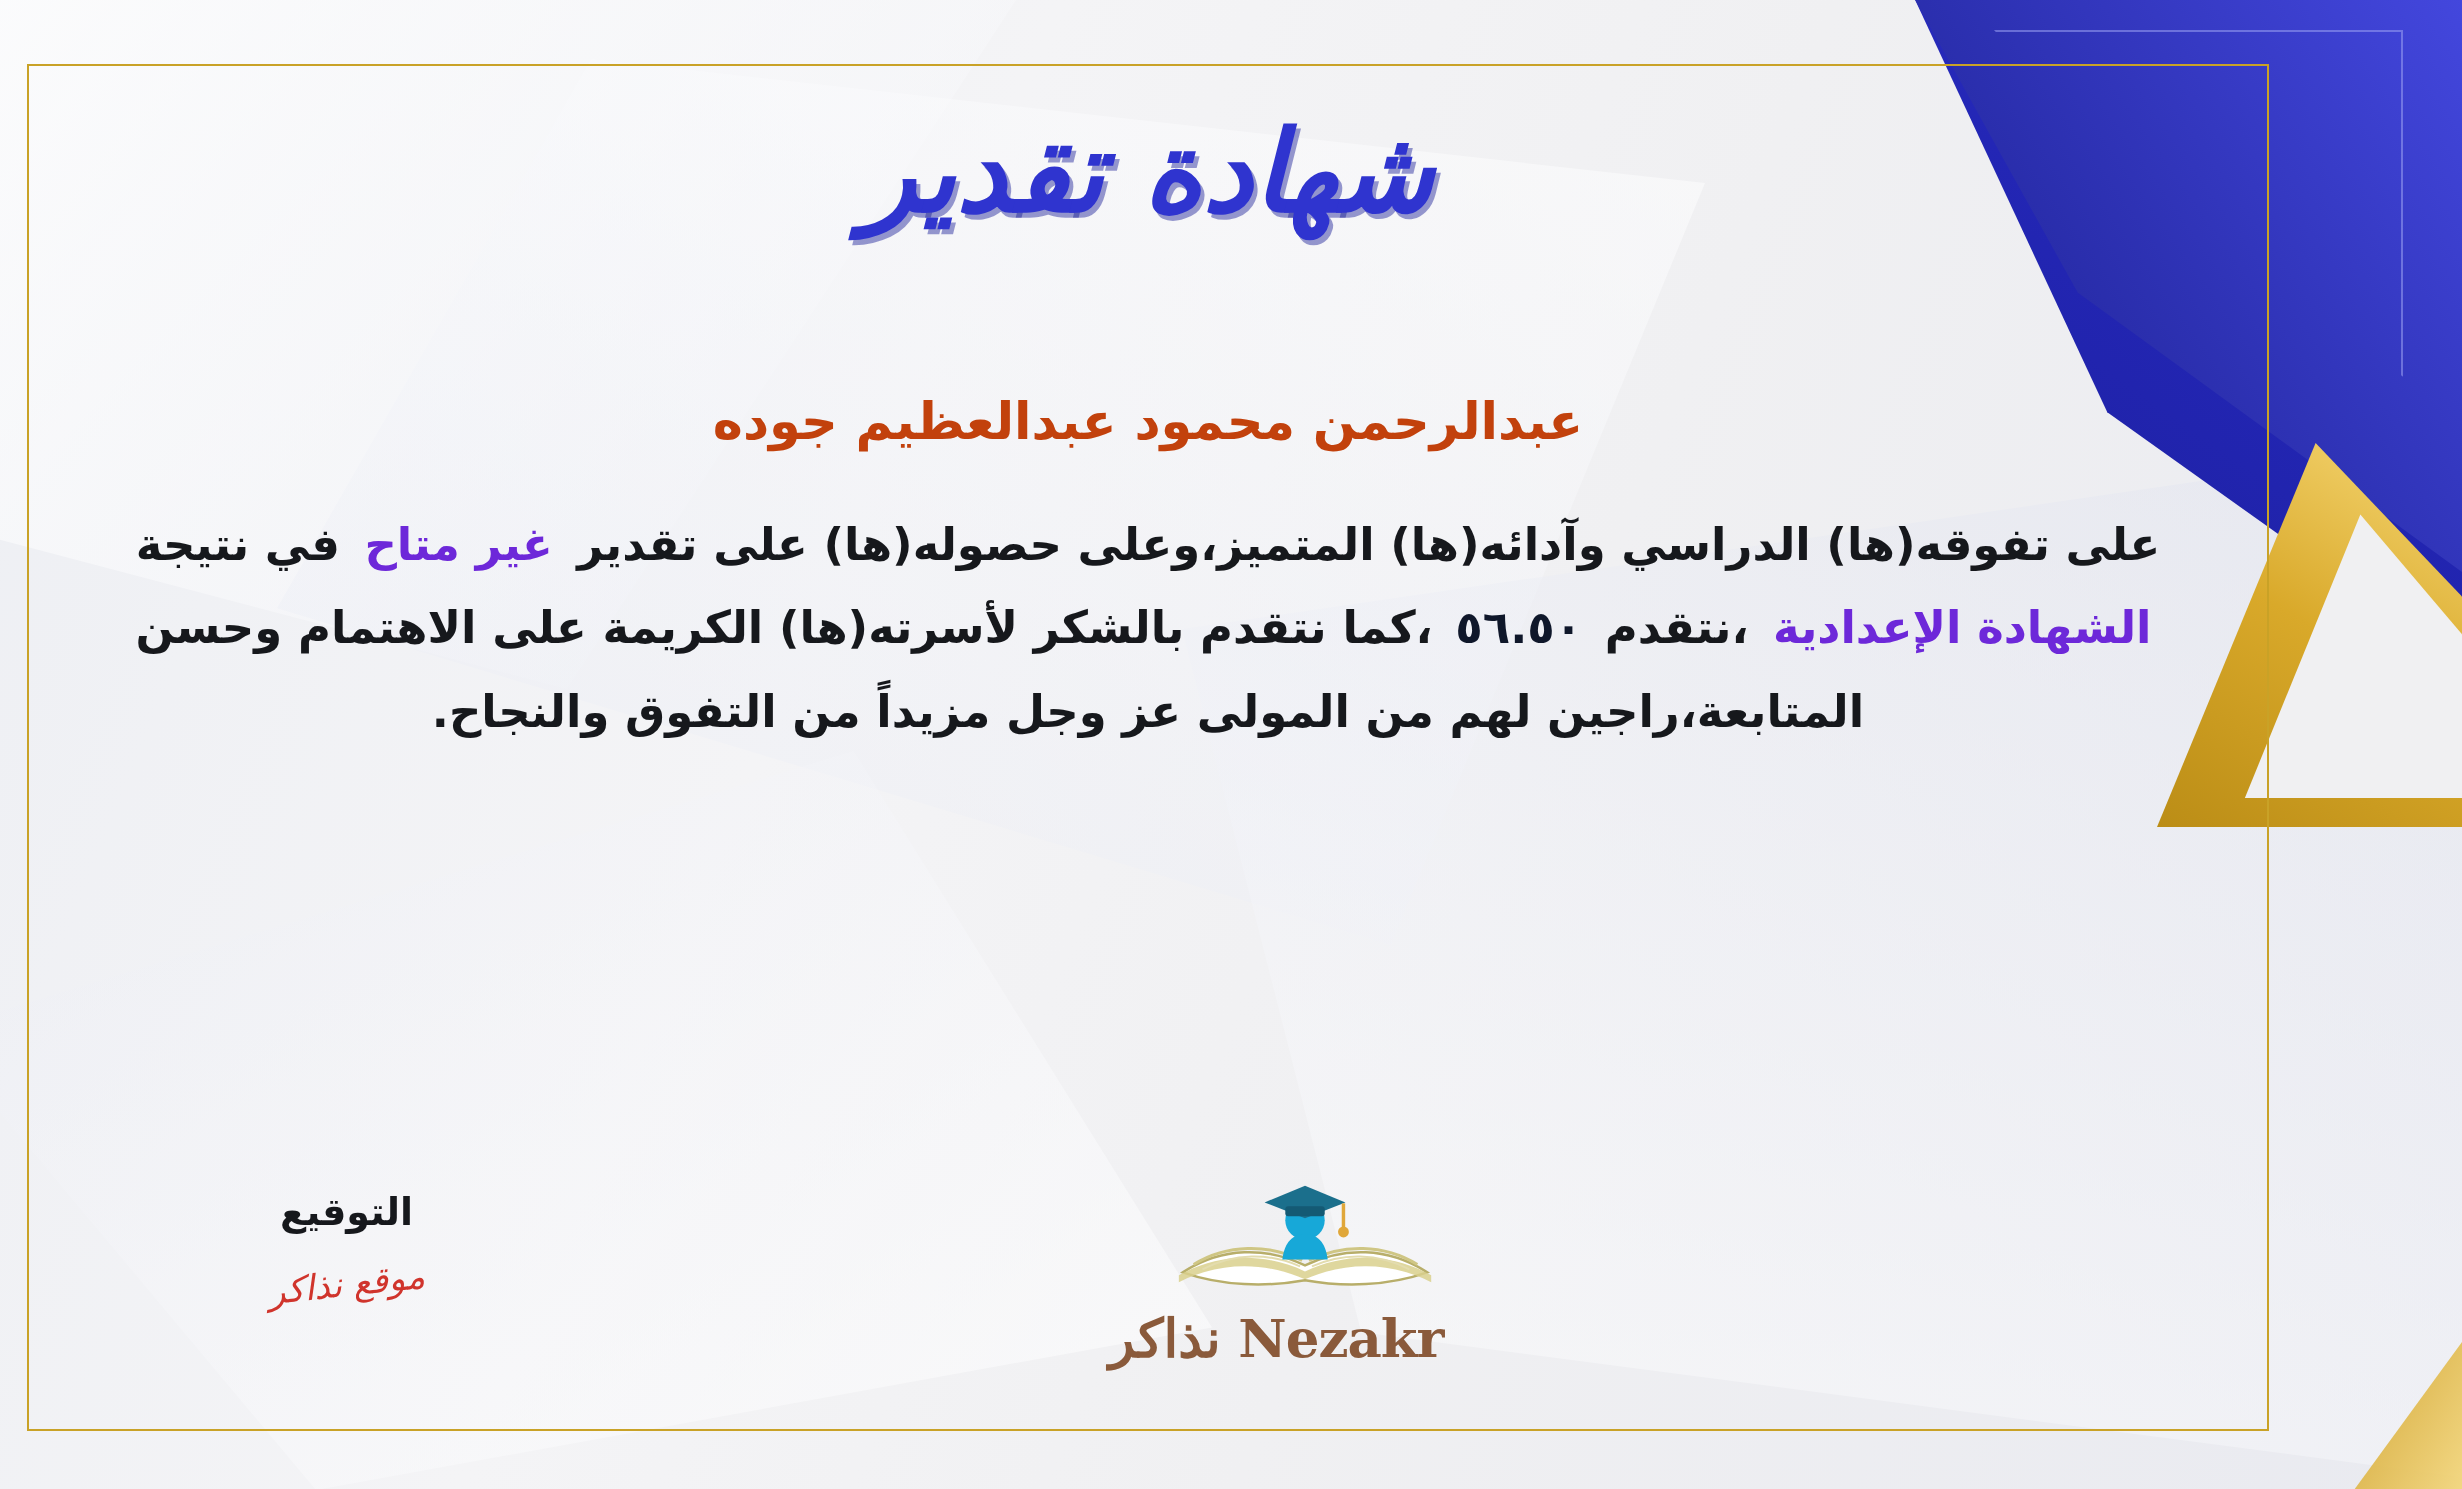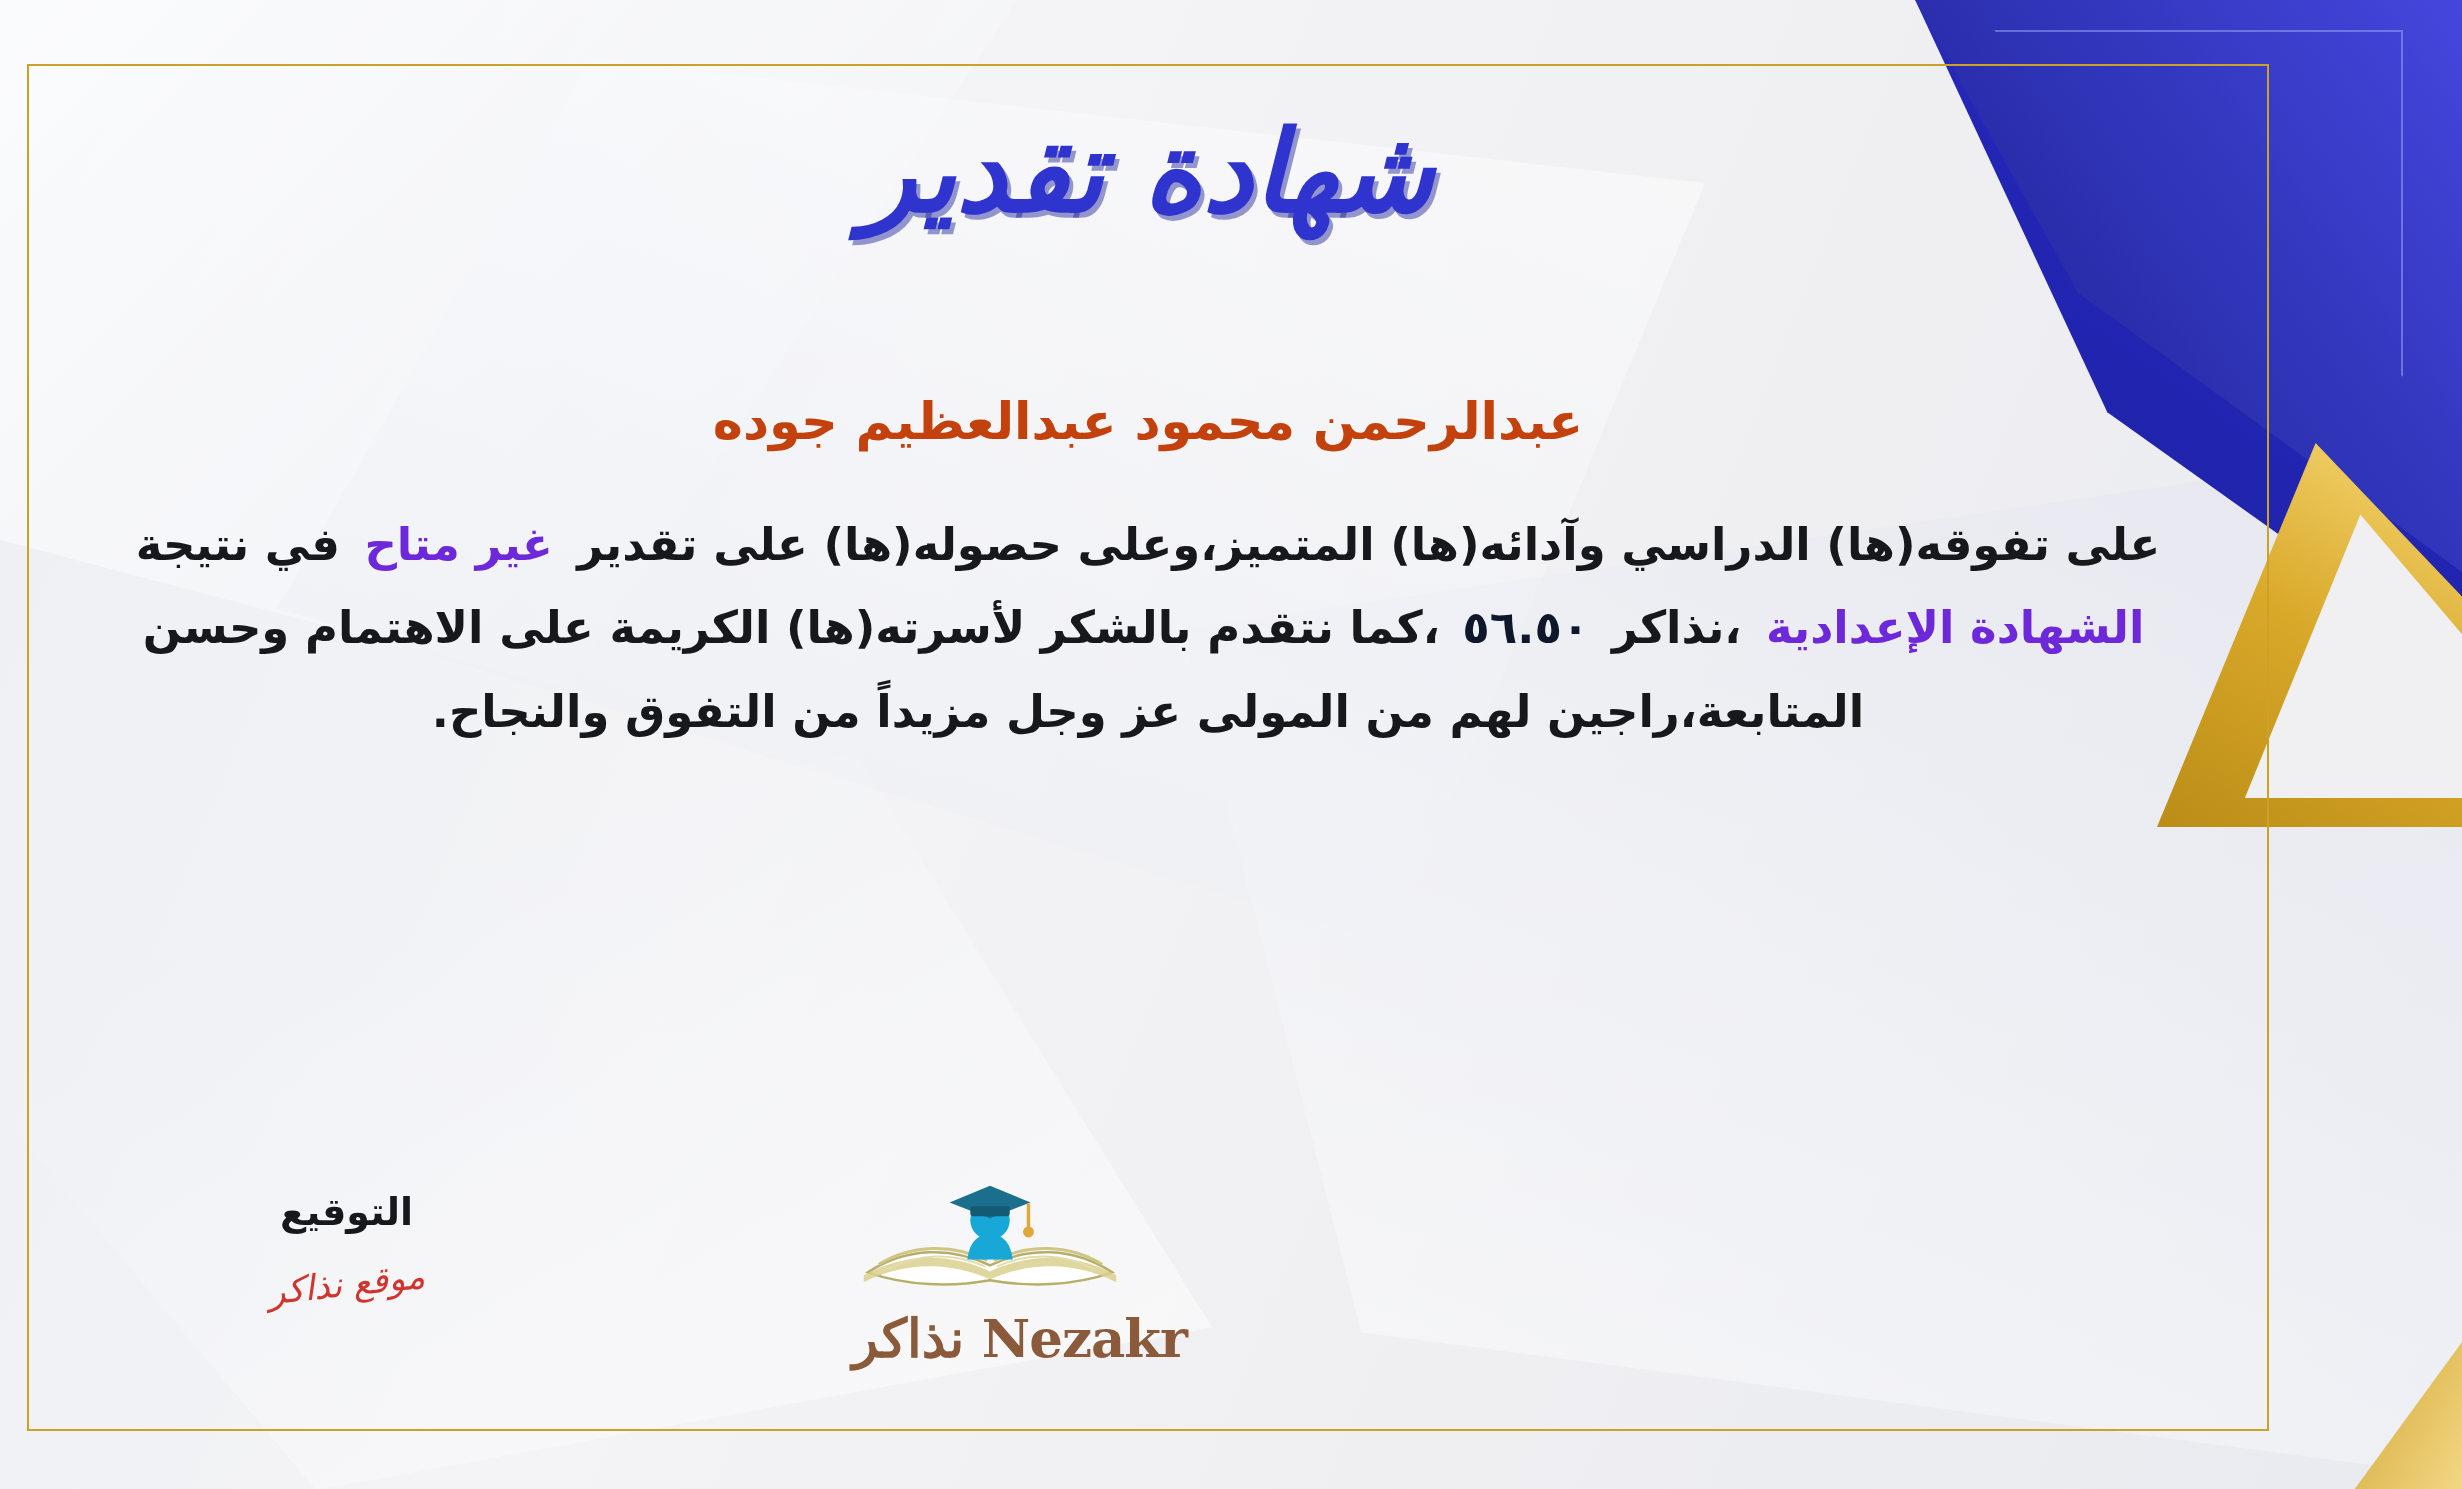--- a/index.html
+++ b/index.html
@@ -225,21 +225,21 @@
     color: #d0342c;
     font-style: italic;
     font-family: "DejaVu Serif", serif;
     transform: rotate(-6deg);
   }
 
   .logo-col {
     width: 591px;
     display: flex;
     flex-direction: column;
-    align-items: flex-end;
+    align-items: flex-start;
     padding-top: 39px;
   }
   .logo-mark {
     width: 276px;
     height: 148px;
     position: relative;
   }
   .logo-wordmark {
     margin-top: 8.9px;
     font-size: 53px;
@@ -291,21 +291,21 @@
     <div class="body-block">
 
 
       <div class="student-name">عبدالرحمن محمود عبدالعظيم جوده</div>
 
       <div class="para">
         <span>على تفوقه(ها) الدراسي وآدائه(ها) المتميز،وعلى حصوله(ها) على تقدير</span>
         <span class="hl-grade">غير متاح</span>
         <span>في نتيجة</span>
         <span class="hl-grade">الشهادة الإعدادية</span>
-        <span>،نذاكر</span>
+        <span>،نتقدم</span>
         <span class="hl-score">٥٦.٥٠</span>
         <span>،كما نتقدم بالشكر لأسرته(ها) الكريمة على الاهتمام وحسن المتابعة،راجين لهم من المولى عز وجل مزيداً من التفوق والنجاح.</span>
       </div>
 
     </div>
   </div>
 
   <div class="footer">
 
     <div class="spacer-col"></div>

